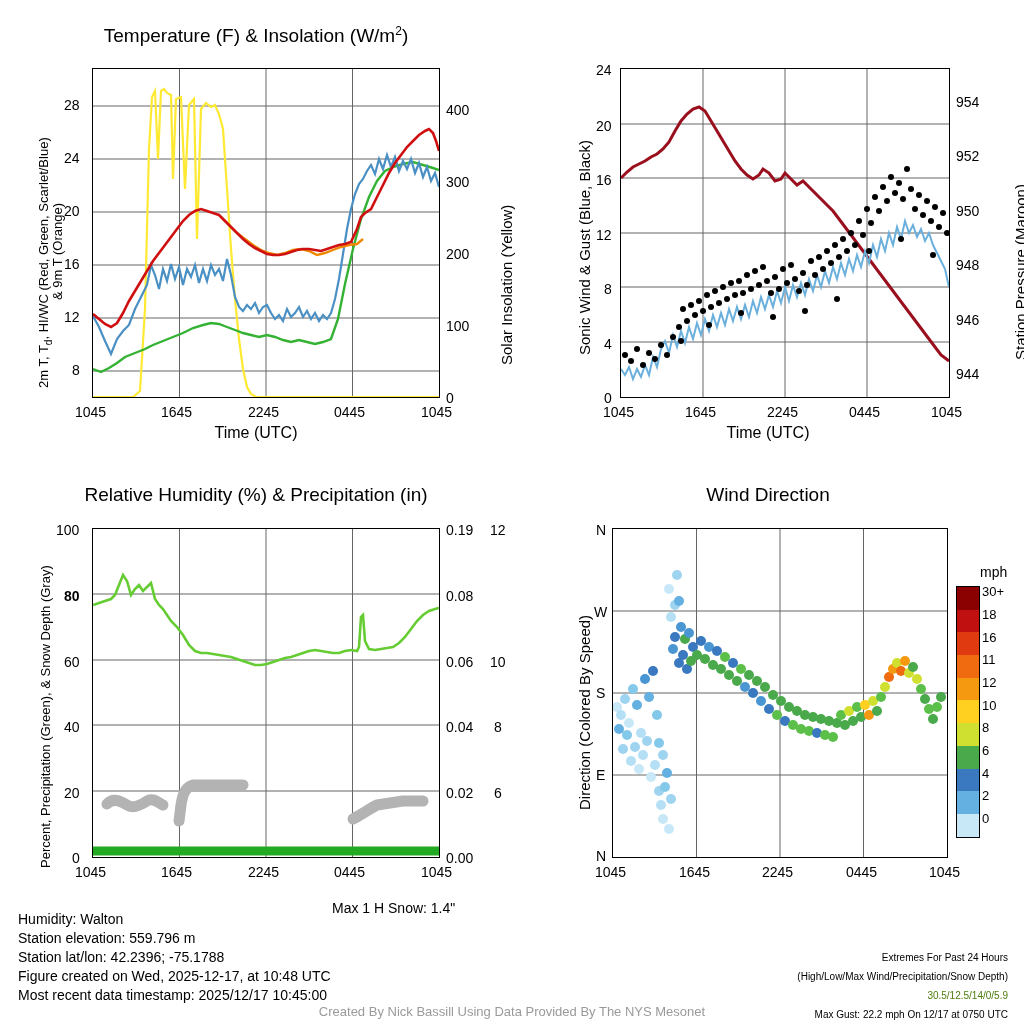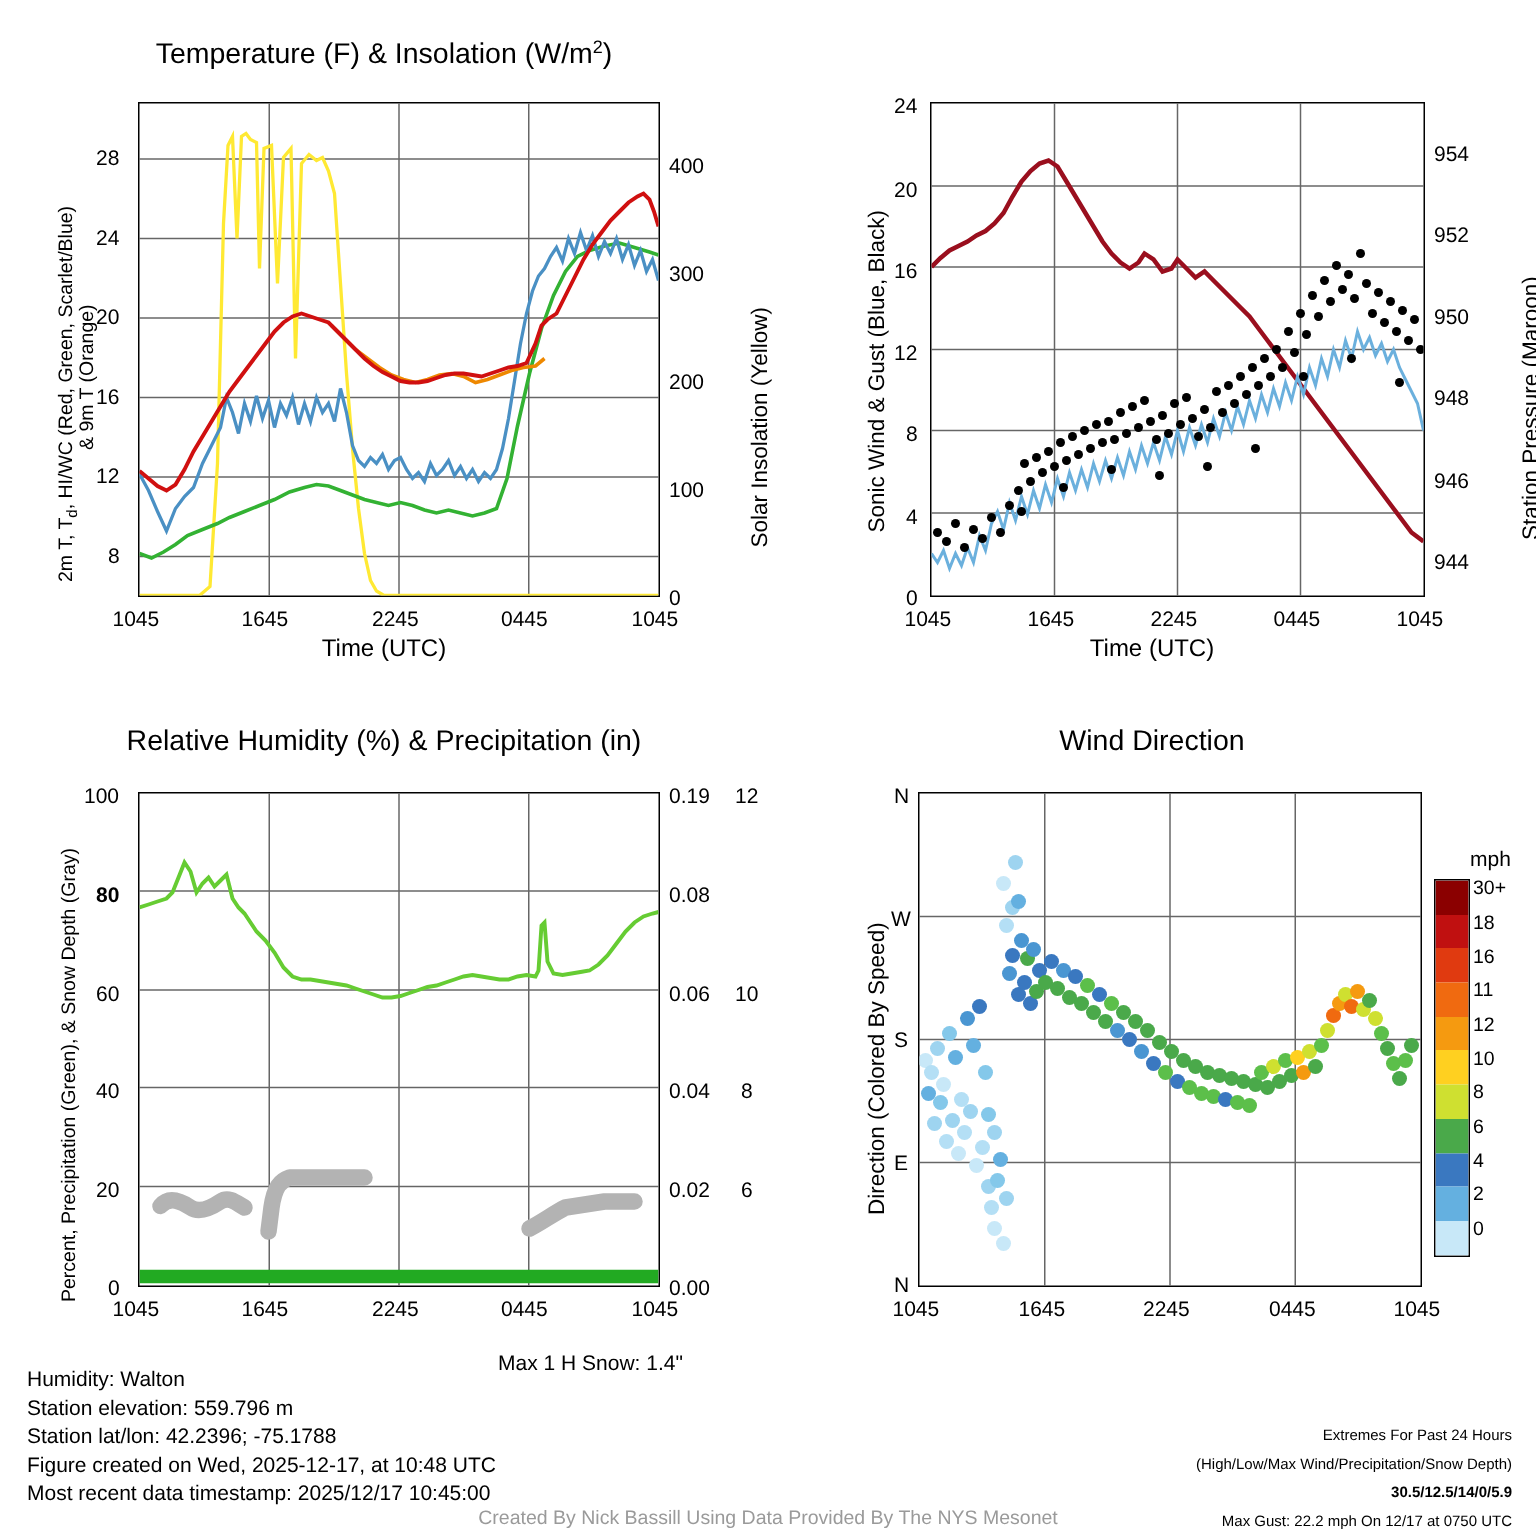--- a/index.html
+++ b/index.html
@@ -57,21 +57,21 @@
     text-align:right;
     white-space:nowrap;
   }
   .credit{
     position:absolute;
     width:100%;
     text-align:center;
     font-size:13px;
     color:#9a9a9a;
   }
-  .extremes-val{color:#000000;font-weight:bold;}
+  .extremes-val{color:#4d7c0f;font-weight:normal;}
   .maxsnow{
     position:absolute;
     font-size:14px;
     white-space:nowrap;
   }
   .cbar-lbl{position:absolute;font-size:13px;white-space:nowrap;}
 </style>
 </head>
 <body>
 

